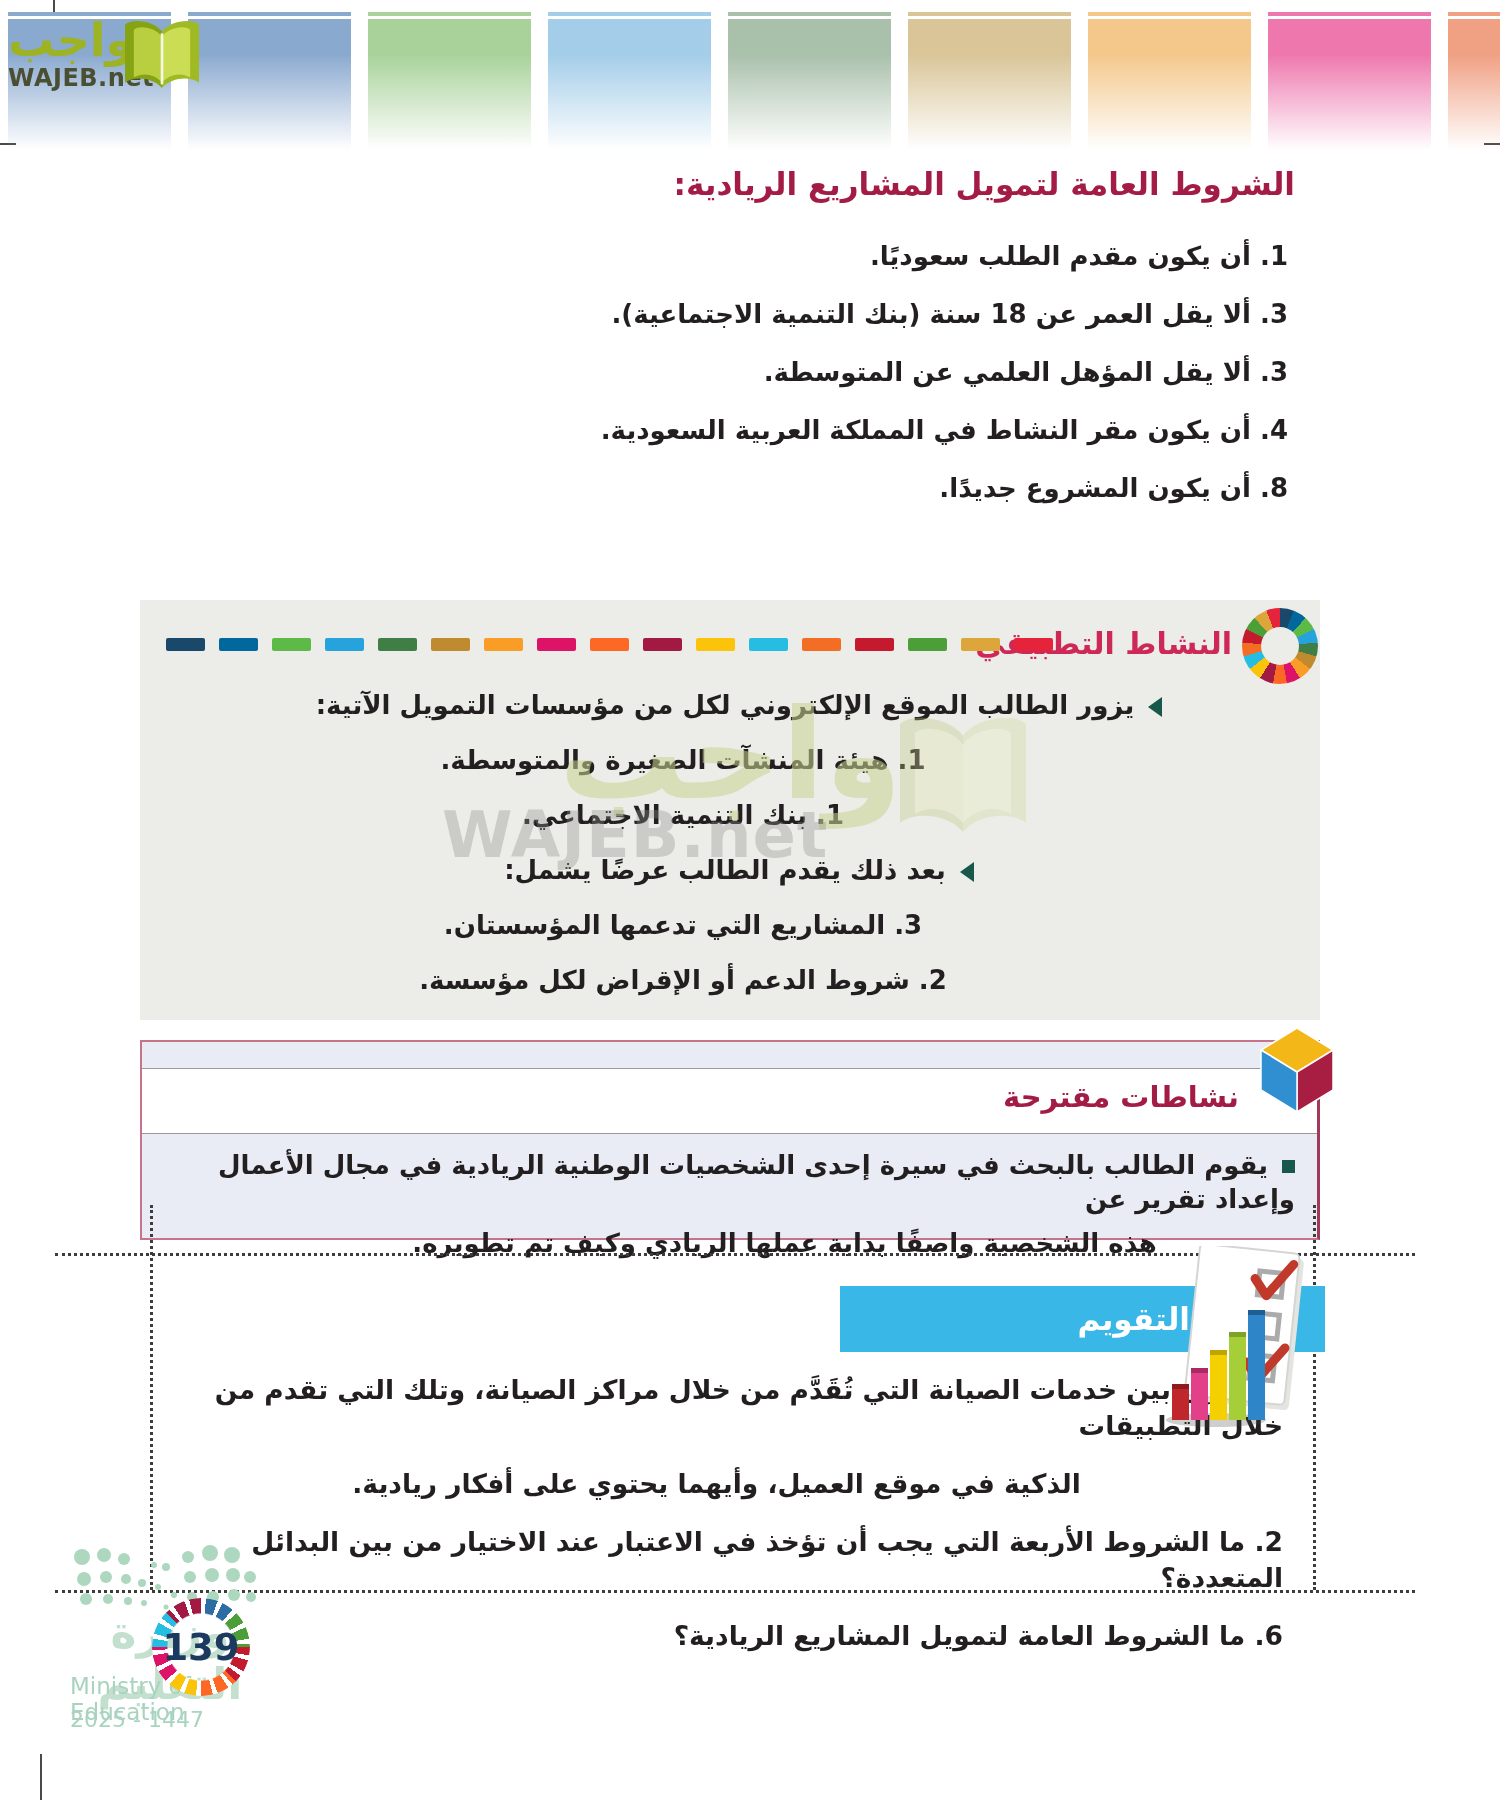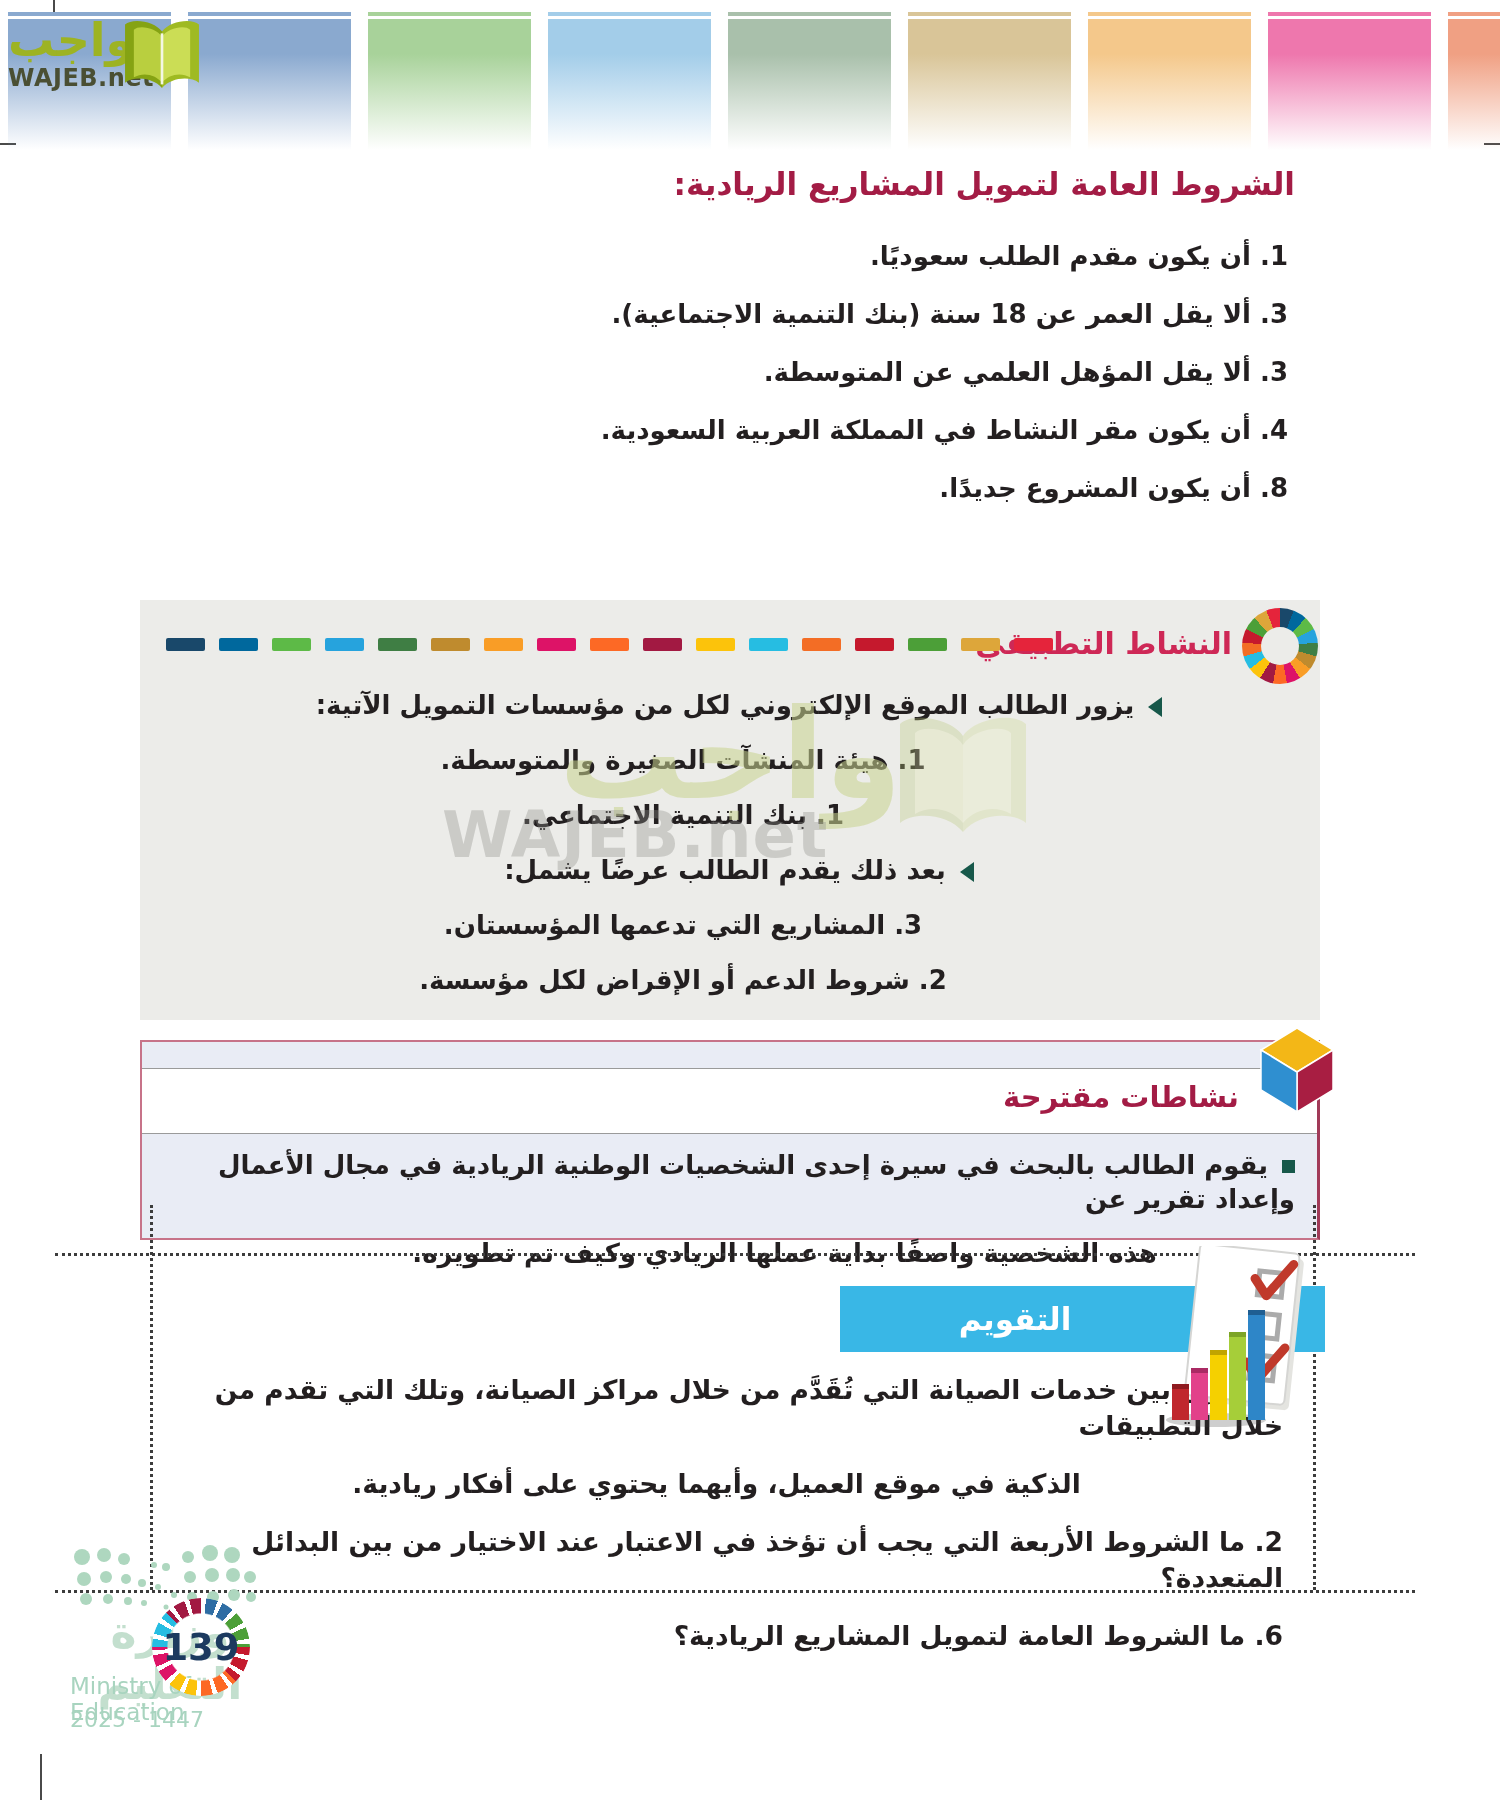--- a/index.html
+++ b/index.html
@@ -56,31 +56,31 @@
   #suggested-box{position:absolute;left:140px;top:1040px;width:1180px;height:200px;
     background:#fff;border:2px solid #c77389;border-right:3px solid #a13a58;box-sizing:border-box;}
   .s-strip{position:absolute;left:0;right:0;top:0;height:26px;background:#e9ecf5;}
   .s-line{position:absolute;left:0;right:0;height:1px;background:#9a9a9a;}
   #suggested-title{position:absolute;right:78px;top:38px;direction:rtl;
     font-size:29px;font-weight:bold;color:#a31c45;}
   #cube-icon{position:absolute;right:-20px;top:-16px;width:80px;height:88px;z-index:5;}
   .s-content{position:absolute;left:0;right:0;top:92px;bottom:0;background:#e9ecf5;}
   .s-line1{direction:rtl;text-align:right;padding:14px 22px 0 30px;
     font-size:26px;font-weight:bold;line-height:34px;}
-  .s-line2{direction:rtl;text-align:center;padding-left:110px;margin-top:20px;
+  .s-line2{direction:rtl;text-align:center;padding-left:110px;margin-top:10px;
     font-size:26px;font-weight:bold;line-height:34px;}
   .sqbul{display:inline-block;width:13px;height:13px;background:#17584a;
     margin-left:14px;vertical-align:middle;}
 
   
   .dot-h{position:absolute;height:0;border-top:3px dotted #3c3c3c;z-index:1;}
   .dot-v{position:absolute;width:0;border-left:3px dotted #3c3c3c;z-index:1;}
   #eval-bar{position:absolute;left:840px;top:1286px;width:485px;height:66px;
     background:#39b7e6;z-index:3;color:#fff;font-size:31px;font-weight:bold;
-    line-height:66px;text-align:center;padding-right:135px;box-sizing:border-box;direction:rtl;}
+    line-height:66px;text-align:right;padding-right:135px;box-sizing:border-box;direction:rtl;}
   #clipboard-icon{position:absolute;left:1158px;top:1246px;width:152px;height:184px;z-index:4;}
   #questions{position:absolute;left:150px;right:217px;top:1372px;}
   .q-line{direction:rtl;text-align:right;font-size:26.5px;font-weight:bold;
     line-height:36px;margin-bottom:22px;}
   .q-cont{text-align:center;}
 
   
   #ministry{position:absolute;left:60px;top:1545px;width:260px;z-index:3;}
   .min-dots{position:absolute;left:10px;top:0;width:200px;height:76px;}
   .min-ar{position:absolute;left:8px;top:62px;width:204px;text-align:center;direction:rtl;

